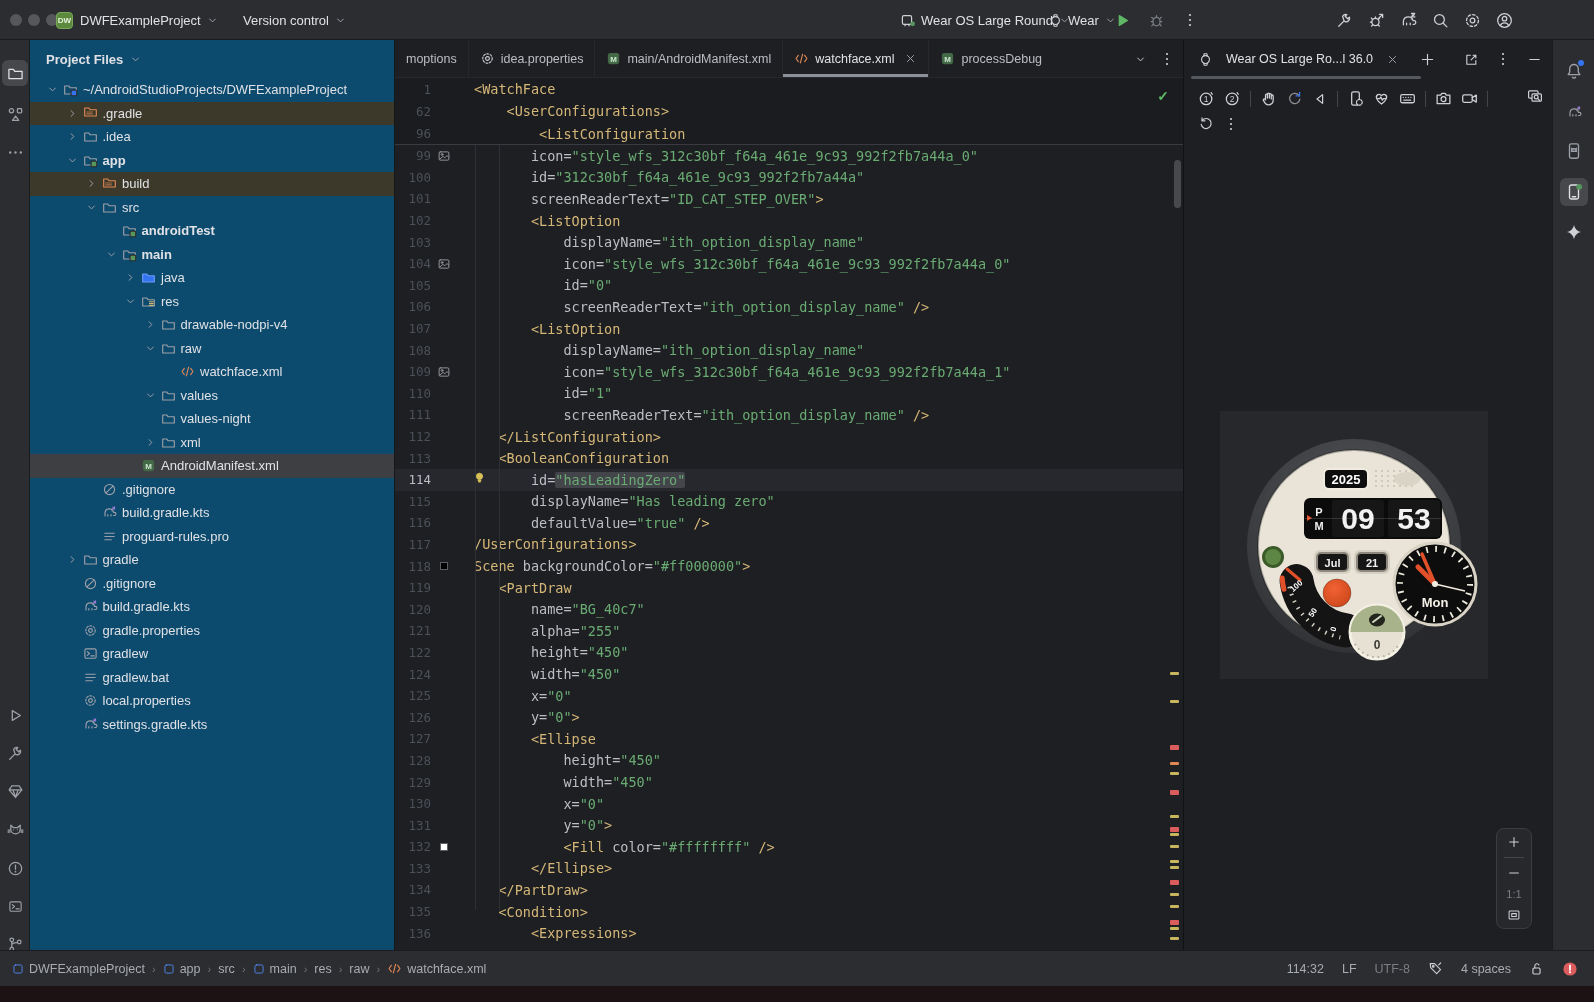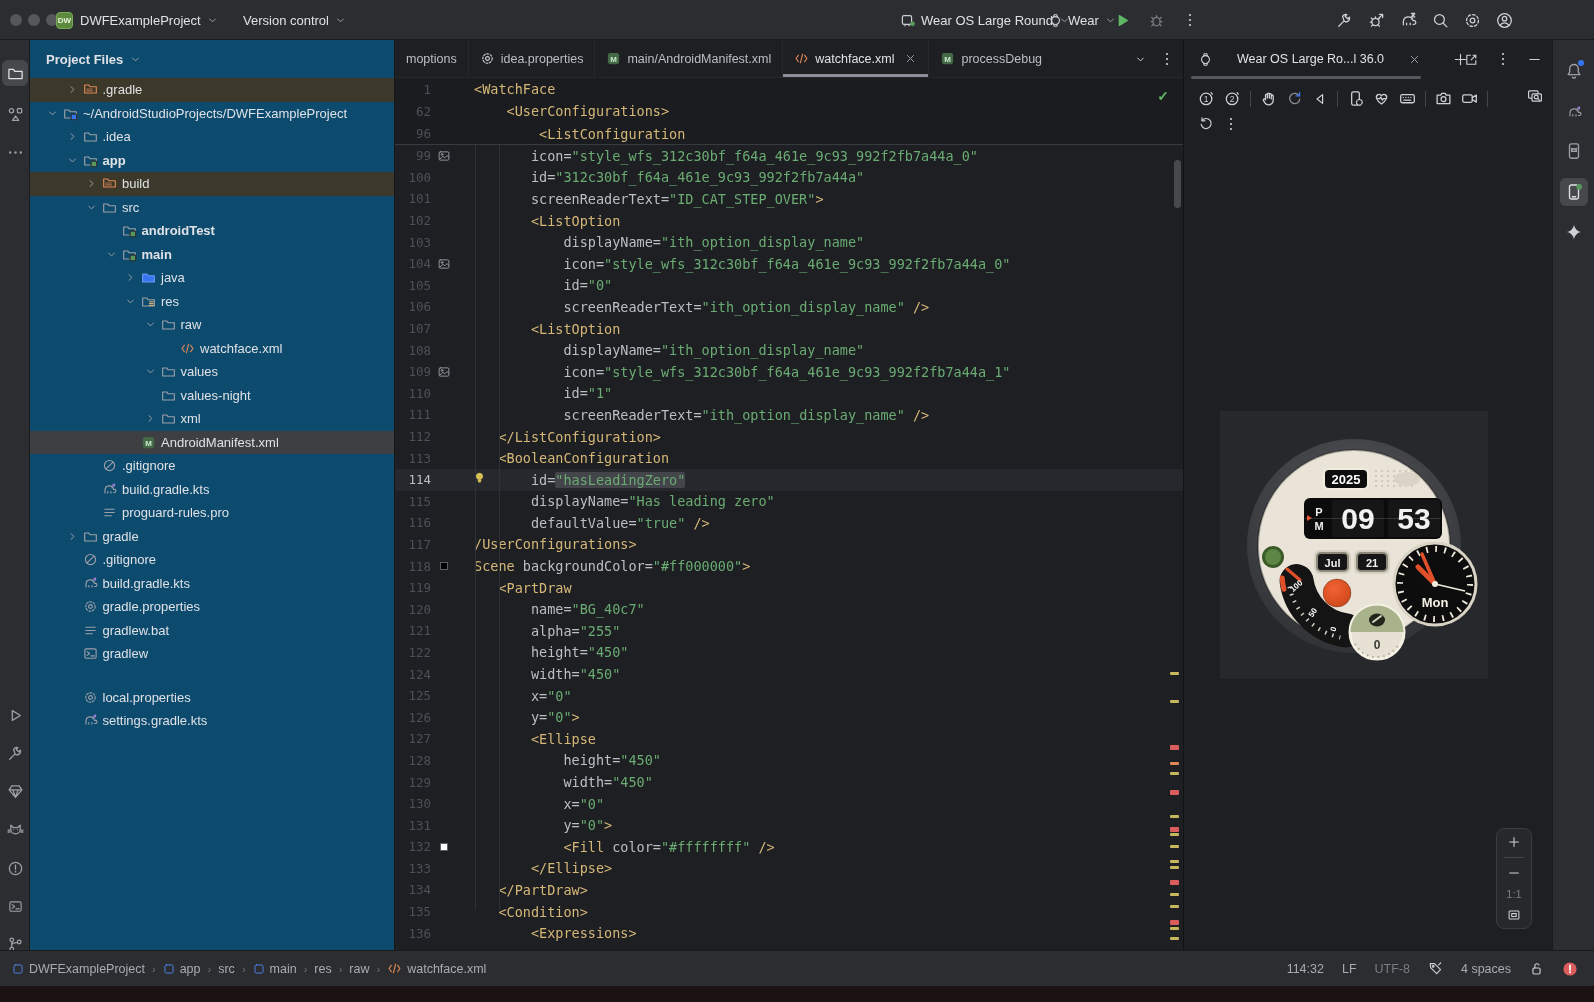--- a/index.html
+++ b/index.html
@@ -79,21 +79,21 @@
   .iguide { position:absolute; top:105px; bottom:40px; width:1px; background:#2d3034; }
   #stripe { position:absolute; right:0; top:105px; width:15px; bottom:0; }
   .smark { position:absolute; right:4px; width:9px; border-radius:1px; }
   #vthumb { position:absolute; right:2px; top:120px; width:7px; height:48px; border-radius:4px; background:#47494d; }
   #okcheck { position:absolute; right:14px; top:48px; color:#5fb865; font-size:14px; font-weight:bold; }
   #bulb114 { position:absolute; left:78px; top:2px; }
 
   
   #emulator { position:absolute; left:1183px; top:40px; width:369px; height:910px; background:#1e1f22;
     border-left:1px solid #111214; }
-  #emu-tabrow { position:relative; height:38px; display:flex; align-items:center; padding-left:14px; gap:24px;
+  #emu-tabrow { position:relative; height:38px; display:flex; align-items:center; padding-left:14px; gap:13px;
     font-size:12.5px; color:#dfe1e5; }
   #emu-scrollline { position:absolute; left:7px; top:36px; width:230px; height:3px; border-radius:2px; background:#55585c; }
   #emu-tab-actions { position:absolute; right:10px; top:0; height:38px; display:flex; align-items:center; gap:16px; color:#ced0d6; }
   .emu-toolrow { display:flex; align-items:center; gap:9px; padding-left:14px; height:25px; color:#ced0d6; }
   .tsep { width:1px; height:16px; background:#43454a; }
   #emu-rightcol { position:absolute; right:9px; top:48px; color:#ced0d6; }
   #watchsq { position:absolute; left:36px; top:371px; width:268px; height:268px; }
   #zoomctl { position:absolute; left:312px; top:788px; width:36px; background:#26282b; border:1px solid #3a3c40;
     border-radius:8px; display:flex; flex-direction:column; align-items:center; padding:6px 0; gap:8px; color:#ced0d6; }
   #zoomctl .zl { font-size:11px; color:#7a7d83; }
@@ -297,48 +297,48 @@
   <div id="project">
     <div id="proj-header">
       <span>Project Files</span>
       <span class="chev">
           <svg viewBox="0 0 16 16" width="13" height="13" fill="none" stroke="currentColor" stroke-width="1.2" stroke-linecap="round" stroke-linejoin="round">
             <path d="M4.5 6.2 L8 9.7 L11.5 6.2"></path>
           </svg>
         </span>
     </div>
     <div id="tree">
+        <div class="trow" style="padding-left: 14px;">
+          <span class="tchev">
+            <svg viewBox="0 0 16 16" width="13" height="13" fill="none" stroke="currentColor" stroke-width="1.2" stroke-linecap="round" stroke-linejoin="round">
+              <path d="M4.5 6.2 L8 9.7 L11.5 6.2"></path>
+            </svg>
+          </span>
+          <span class="tico">
+            <svg viewBox="0 0 16 16" width="15" height="15" fill="none" stroke="currentColor" stroke-width="1.2" stroke-linecap="round" stroke-linejoin="round">
+              <path d="M1.8 12.8 V4.2 h4.2 l1.5 1.9 h6.7 v6.7 z"></path>
+              <rect x="8.6" y="8.6" width="6" height="6" rx="1" fill="#3574f0" stroke="#2b2d30"></rect>
+            </svg>
+          </span>
+          <span class="tlabel">~/AndroidStudioProjects/DWFExampleProject</span>
+        </div>
         <div class="trow exrow" style="padding-left: 33.5px;">
           <span class="tchev">
             <svg viewBox="0 0 16 16" width="13" height="13" fill="none" stroke="currentColor" stroke-width="1.2" stroke-linecap="round" stroke-linejoin="round">
               <path d="M6.2 4.5 L9.7 8 L6.2 11.5"></path>
             </svg>
           </span>
           <span class="tico">
             <span style="color:#e08855"><svg viewBox="0 0 16 16" width="15" height="15" fill="none" stroke="currentColor" stroke-width="1.2" stroke-linecap="round" stroke-linejoin="round">
                 <path d="M1.8 12.8 V4.2 h4.2 l1.5 1.9 h6.7 v6.7 z"></path>
                 <path d="M4 8.5 h6 M4 10.5 h6" opacity=".7"></path>
               </svg></span>
           </span>
           <span class="tlabel">.gradle</span>
         </div>
-        <div class="trow" style="padding-left: 14px;">
-          <span class="tchev">
-            <svg viewBox="0 0 16 16" width="13" height="13" fill="none" stroke="currentColor" stroke-width="1.2" stroke-linecap="round" stroke-linejoin="round">
-              <path d="M4.5 6.2 L8 9.7 L11.5 6.2"></path>
-            </svg>
-          </span>
-          <span class="tico">
-            <svg viewBox="0 0 16 16" width="15" height="15" fill="none" stroke="currentColor" stroke-width="1.2" stroke-linecap="round" stroke-linejoin="round">
-              <path d="M1.8 12.8 V4.2 h4.2 l1.5 1.9 h6.7 v6.7 z"></path>
-              <rect x="8.6" y="8.6" width="6" height="6" rx="1" fill="#3574f0" stroke="#2b2d30"></rect>
-            </svg>
-          </span>
-          <span class="tlabel">~/AndroidStudioProjects/DWFExampleProject</span>
-        </div>
         <div class="trow" style="padding-left: 33.5px;">
           <span class="tchev">
             <svg viewBox="0 0 16 16" width="13" height="13" fill="none" stroke="currentColor" stroke-width="1.2" stroke-linecap="round" stroke-linejoin="round">
               <path d="M6.2 4.5 L9.7 8 L6.2 11.5"></path>
             </svg>
           </span>
           <span class="tico">
             <svg viewBox="0 0 16 16" width="15" height="15" fill="none" stroke="currentColor" stroke-width="1.2" stroke-linecap="round" stroke-linejoin="round">
               <path d="M1.8 12.8 V4.2 h4.2 l1.5 1.9 h6.7 v6.7 z"></path>
             </svg>
@@ -433,20 +433,33 @@
             <svg viewBox="0 0 16 16" width="15" height="15" fill="none" stroke="currentColor" stroke-width="1.2" stroke-linecap="round" stroke-linejoin="round">
               <path d="M1.8 12.8 V4.2 h4.2 l1.5 1.9 h6.7 v6.7 z"></path>
               <path d="M9 8.3 h4 M9 10.3 h4 M9 12.3 h4" stroke="#d5b778"></path>
             </svg>
           </span>
           <span class="tlabel">res</span>
         </div>
         <div class="trow" style="padding-left: 111.5px;">
           <span class="tchev">
             <svg viewBox="0 0 16 16" width="13" height="13" fill="none" stroke="currentColor" stroke-width="1.2" stroke-linecap="round" stroke-linejoin="round">
+              <path d="M6.2 4.5 L9.7 8 L6.2 11.5"></path>
+            </svg>
+          </span>
+          <span class="tico">
+            <svg viewBox="0 0 16 16" width="15" height="15" fill="none" stroke="currentColor" stroke-width="1.2" stroke-linecap="round" stroke-linejoin="round">
+              <path d="M1.8 12.8 V4.2 h4.2 l1.5 1.9 h6.7 v6.7 z"></path>
+            </svg>
+          </span>
+          <span class="tlabel">drawable-nodpi-v4</span>
+        </div>
+        <div class="trow" style="padding-left: 111.5px;">
+          <span class="tchev">
+            <svg viewBox="0 0 16 16" width="13" height="13" fill="none" stroke="currentColor" stroke-width="1.2" stroke-linecap="round" stroke-linejoin="round">
               <path d="M4.5 6.2 L8 9.7 L11.5 6.2"></path>
             </svg>
           </span>
           <span class="tico">
             <svg viewBox="0 0 16 16" width="15" height="15" fill="none" stroke="currentColor" stroke-width="1.2" stroke-linecap="round" stroke-linejoin="round">
               <path d="M1.8 12.8 V4.2 h4.2 l1.5 1.9 h6.7 v6.7 z"></path>
             </svg>
           </span>
           <span class="tlabel">raw</span>
         </div>
@@ -575,36 +588,36 @@
               <circle cx="8" cy="8" r="5" stroke-dasharray="2 1.7"></circle>
               <circle cx="8" cy="8" r="2"></circle>
             </svg>
           </span>
           <span class="tlabel">gradle.properties</span>
         </div>
         <div class="trow" style="padding-left: 33.5px;">
           <span class="tchev"></span>
           <span class="tico">
             <svg viewBox="0 0 16 16" width="15" height="15" fill="none" stroke="currentColor" stroke-width="1.2" stroke-linecap="round" stroke-linejoin="round">
-              <path d="M3 4.5 h10 M3 8 h10 M3 11.5 h7"></path>
-            </svg>
-          </span>
-          <span class="tlabel">gradlew.bat</span>
+              <rect x="2" y="3" width="12" height="10" rx="1.5"></rect>
+              <path d="M4.5 6 L7 8 L4.5 10 M8.5 10.5 h3.5"></path>
+            </svg>
+          </span>
+          <span class="tlabel">gradlew</span>
         </div>
         <div class="trow" style="padding-left: 33.5px;">
           <span class="tchev"></span>
           <span class="tico">
             <svg viewBox="0 0 16 16" width="15" height="15" fill="none" stroke="currentColor" stroke-width="1.2" stroke-linecap="round" stroke-linejoin="round">
-              <rect x="2" y="3" width="12" height="10" rx="1.5"></rect>
-              <path d="M4.5 6 L7 8 L4.5 10 M8.5 10.5 h3.5"></path>
-            </svg>
-          </span>
-          <span class="tlabel">gradlew</span>
-        </div>
-        <div class="trow" style="padding-left: 33.5px; margin-top: 20px;">
+              <path d="M3 4.5 h10 M3 8 h10 M3 11.5 h7"></path>
+            </svg>
+          </span>
+          <span class="tlabel">gradlew.bat</span>
+        </div>
+        <div class="trow" style="padding-left: 33.5px;">
           <span class="tchev"></span>
           <span class="tico">
             <svg viewBox="0 0 16 16" width="15" height="15" fill="none" stroke="currentColor" stroke-width="1.2" stroke-linecap="round" stroke-linejoin="round">
               <circle cx="8" cy="8" r="5" stroke-dasharray="2 1.7"></circle>
               <circle cx="8" cy="8" r="2"></circle>
             </svg>
           </span>
           <span class="tlabel">local.properties</span>
         </div>
         <div class="trow" style="padding-left: 33.5px;">

